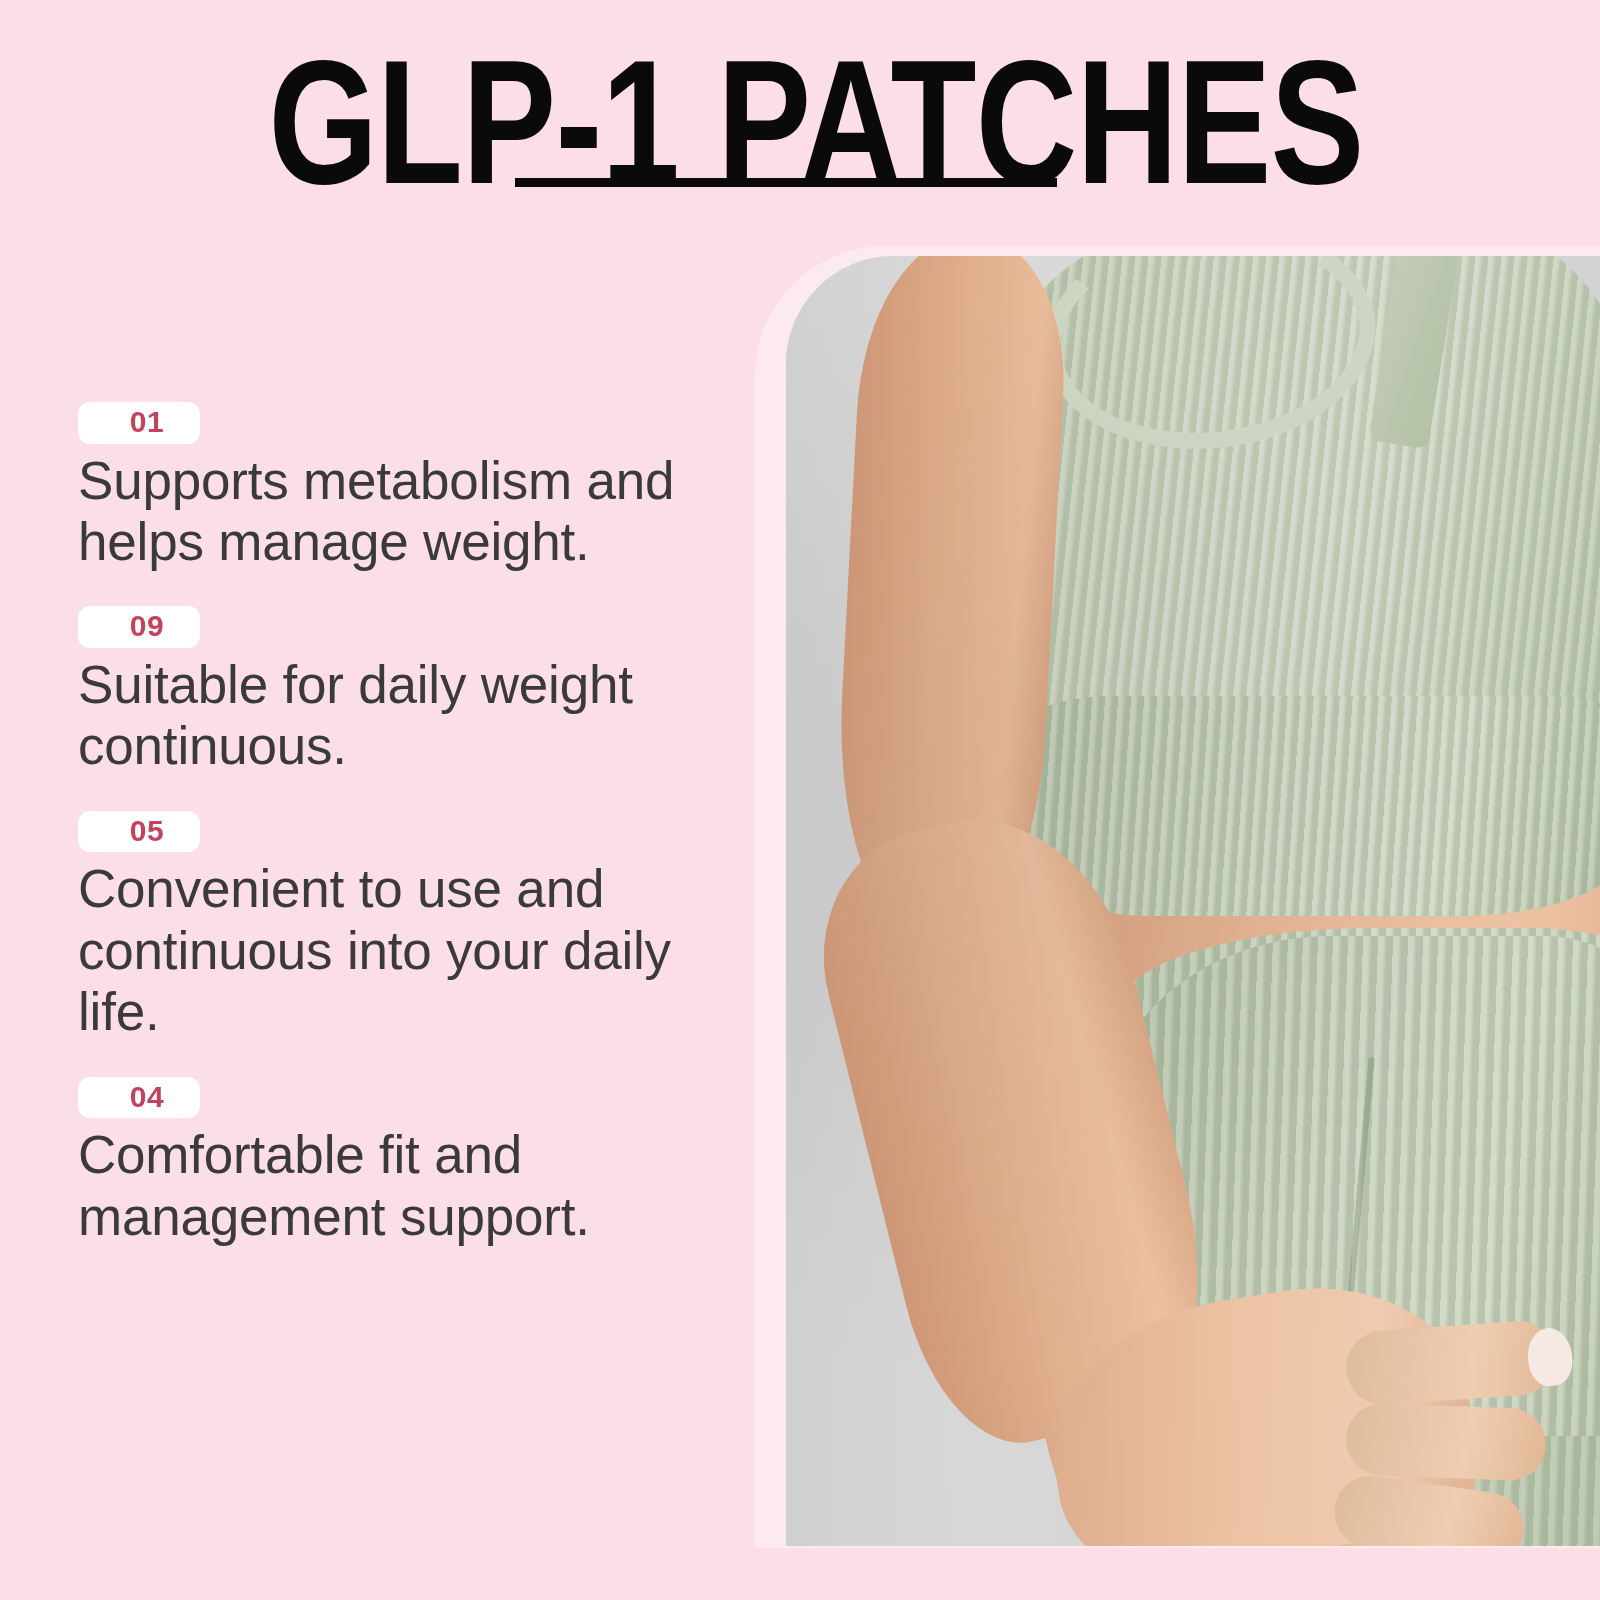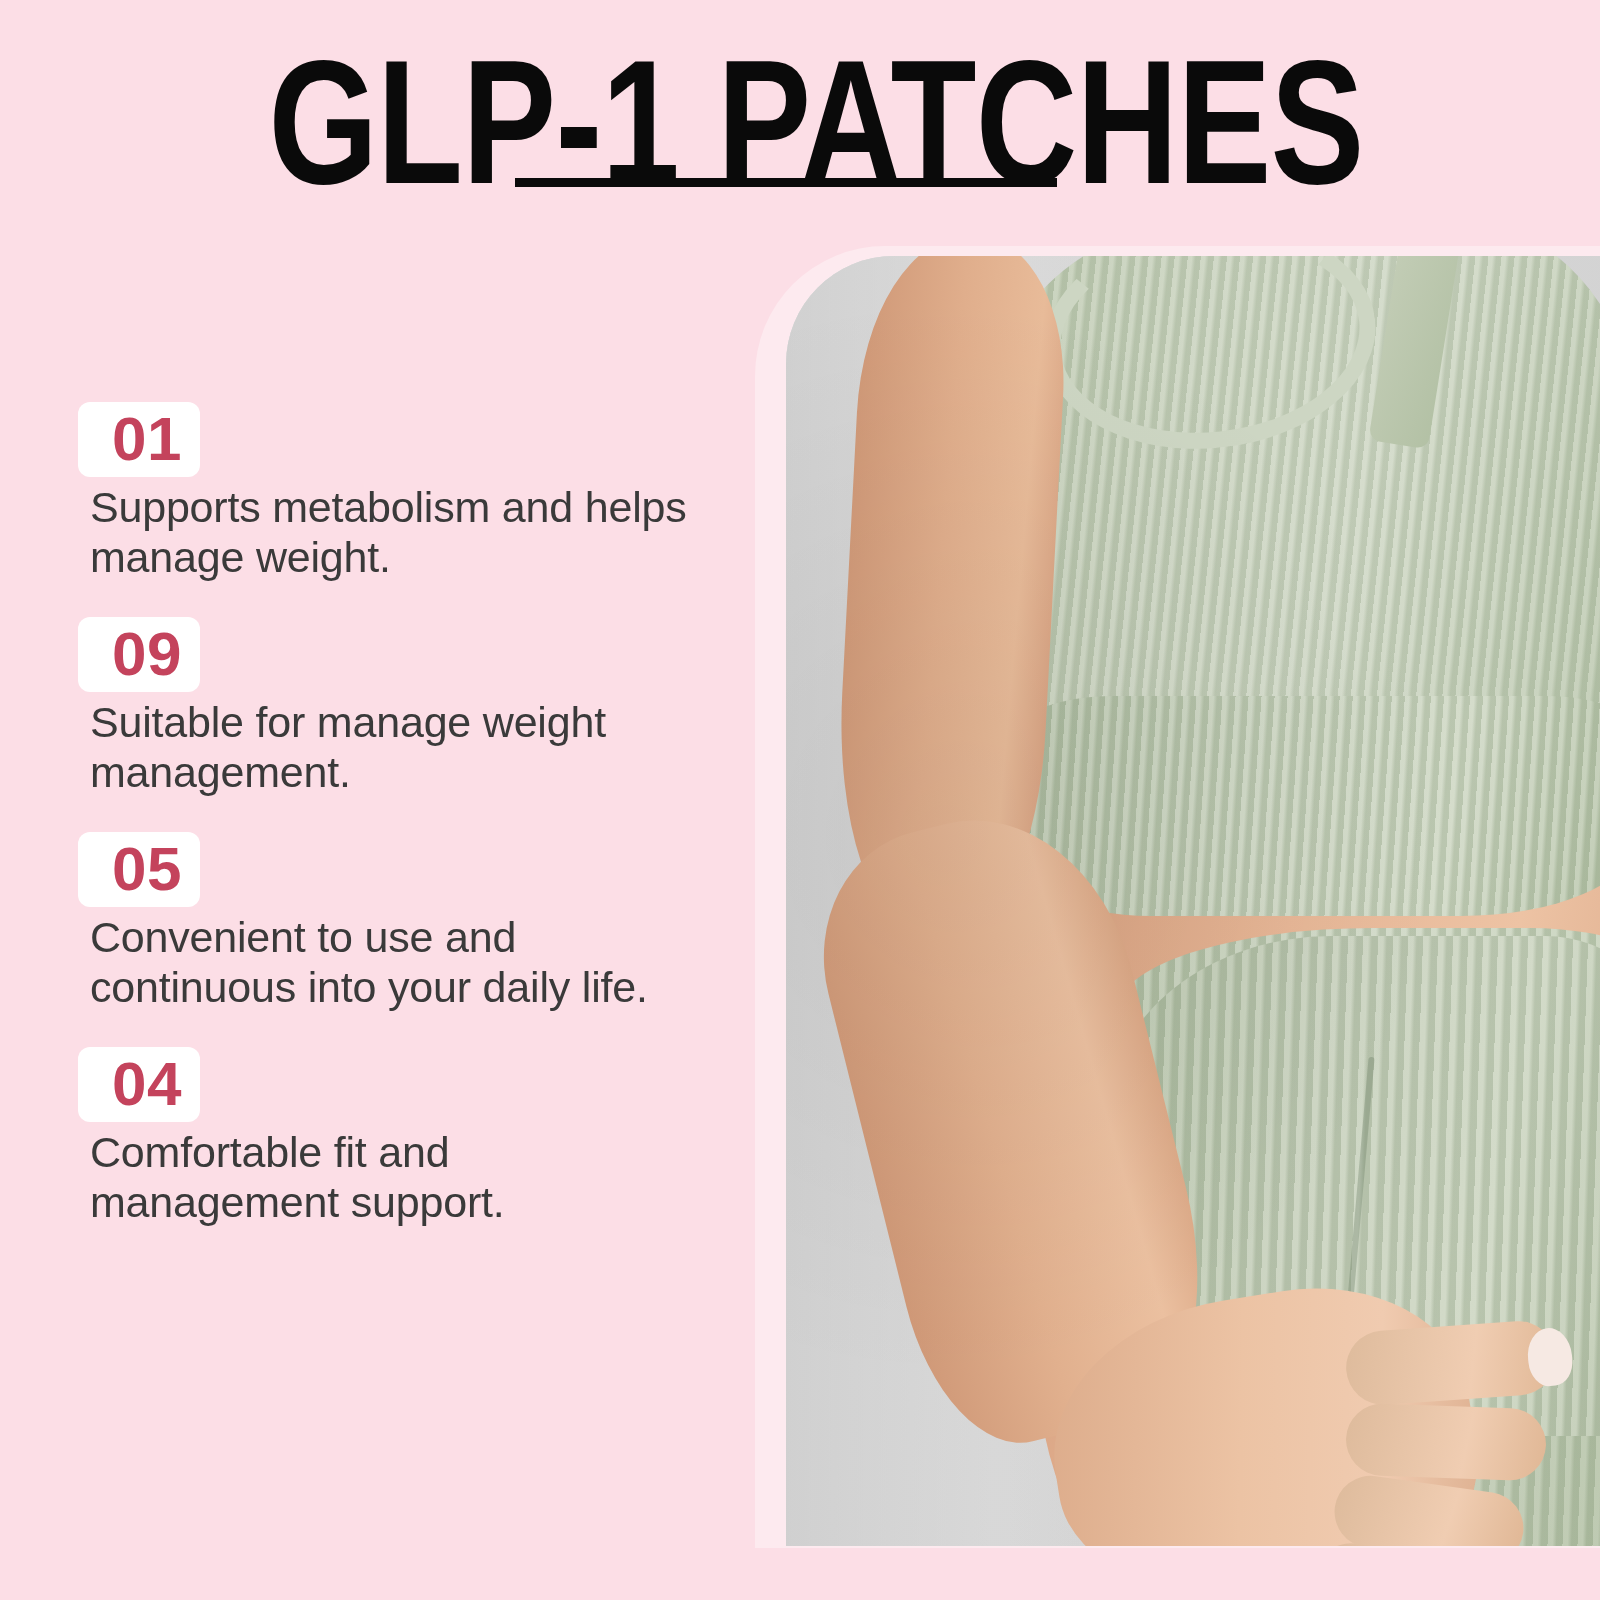--- a/index.html
+++ b/index.html
@@ -68,30 +68,30 @@
   .badge {
     display: inline-block;
     min-width: 122px;
     box-sizing: border-box;
     padding: 4px 0 6px 16px;
     background: #ffffff;
     border-radius: 12px;
     text-align: center;
     font-family: "Liberation Sans Narrow", "Liberation Sans", sans-serif;
     font-weight: 700;
-    font-size: 62px;
+    font-size: 30px;
     line-height: 1.05;
     color: #c4435c;
     letter-spacing: 0.5px;
   }
   .feature-text {
-    margin: 6px 0 0 12px;
+    margin: 6px 0 0 0;
     font-family: "Liberation Sans Narrow", "Liberation Sans", sans-serif;
     font-weight: 300;
-    font-size: 43px;
+    font-size: 53px;
     line-height: 1.16;
     color: #3a3a3a;
     letter-spacing: -0.2px;
     max-width: 600px;
   }
 
   
   .photo-frame {
     position: absolute;
     left: 755px;
@@ -323,21 +323,21 @@
 
   <div class="features">
 
     <div class="feature">
       <div class="badge">01</div>
       <p class="feature-text">Supports metabolism and helps manage weight.</p>
     </div>
 
     <div class="feature">
       <div class="badge">09</div>
-      <p class="feature-text">Suitable for manage weight management.</p>
+      <p class="feature-text">Suitable for daily weight continuous.</p>
     </div>
 
     <div class="feature">
       <div class="badge">05</div>
       <p class="feature-text">Convenient to use and continuous into your daily life.</p>
     </div>
 
     <div class="feature">
       <div class="badge">04</div>
       <p class="feature-text">Comfortable fit and management support.</p>

